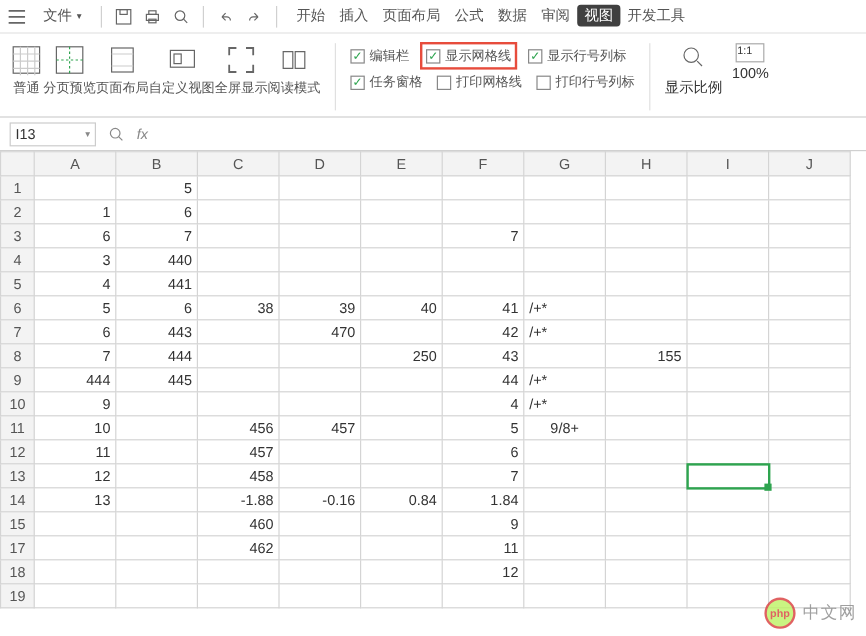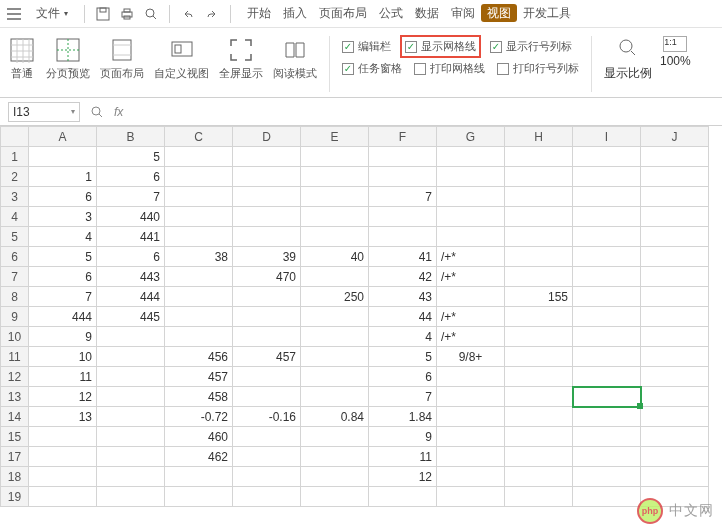--- a/index.html
+++ b/index.html
@@ -1,20 +1,20 @@
 <!DOCTYPE html>
 <html><head>
 <meta charset="utf-8">
 <style>
 * { margin: 0; padding: 0; box-sizing: border-box; font-family: "Microsoft YaHei", sans-serif; }
 body { background: #fff; font-size: 12px; color: #333; width: 722px; height: 530px; overflow: hidden; position: relative; }
 .menubar { display: flex; align-items: center; height: 28px; padding: 0 6px; gap: 8px; border-bottom: 1px solid #e3e3e3; }
 .menubar .sep { width: 1px; height: 18px; background: #d0d0d0; margin: 0 2px; }
 .menubar .mitem { padding: 2px 6px; cursor: pointer; color: #555; }
-.menubar .mitem.active { background: #a16207; color: #fff; border-radius: 3px; }
+.menubar .mitem.active { background: #404040; color: #fff; border-radius: 3px; }
 .menubar .ico { width: 16px; height: 16px; display: inline-flex; align-items: center; justify-content: center; color: #666; }
 .menubar .file-btn { display: flex; align-items: center; gap: 2px; }
 .ribbon { display: flex; align-items: flex-start; height: 70px; padding: 4px 8px; gap: 12px; border-bottom: 1px solid #d0d0d0; }
 .rgroup { display: flex; flex-direction: column; align-items: center; gap: 2px; padding-top: 4px; }
 .rgroup .ricon { width: 28px; height: 28px; display: flex; align-items: center; justify-content: center; color: #555; }
 .rgroup .rlabel { font-size: 11px; color: #555; }
 .vsep { width: 1px; height: 56px; background: #e0e0e0; margin-top: 4px; }
 .checks { display: flex; flex-direction: column; gap: 6px; padding-top: 6px; }
 .check-row { display: flex; gap: 12px; }
 .chk { display: flex; align-items: center; gap: 4px; font-size: 11px; color: #555; cursor: pointer; }
@@ -86,21 +86,21 @@
   <span class="ico">
       <svg width="14" height="14" viewBox="0 0 14 14">
         <path d="M10 7l-3-3M10 7l-3 3M10 7H6a3 3 0 00-3 3" fill="none" stroke="#666"></path>
       </svg>
     </span>
   <span class="sep"></span>
   <span id="tabs-container"><span class="mitem">开始</span><span class="mitem">插入</span><span class="mitem">页面布局</span><span class="mitem">公式</span><span class="mitem">数据</span><span class="mitem">审阅</span><span class="mitem active">视图</span><span class="mitem">开发工具</span></span>
 </div>
 
 <div class="ribbon">
-  <div id="ribbon-groups" style="display:flex;gap:10px">
+  <div id="ribbon-groups" style="display:flex;">
       <div class="rgroup">
         <span class="ricon">
           <svg width="26" height="26" viewBox="0 0 26 26">
             <rect x="2" y="2" width="22" height="22" fill="none" stroke="#666"></rect>
             <path d="M2 8h22M2 14h22M2 20h22M8 2v24M14 2v24M20 2v24" stroke="#ccc"></path>
           </svg>
         </span>
         <span class="rlabel">普通</span>
       </div>
       <div class="rgroup">
@@ -392,21 +392,21 @@
           <td>7</td>
           <td></td>
           <td></td>
           <td class="sel-cell"></td>
           <td></td>
         </tr>
         <tr>
           <th>14</th>
           <td>13</td>
           <td></td>
-          <td>-0.72</td>
+          <td>-1.88</td>
           <td>-0.16</td>
           <td>0.84</td>
           <td>1.84</td>
           <td></td>
           <td></td>
           <td></td>
           <td></td>
         </tr>
         <tr>
           <th>15</th>

